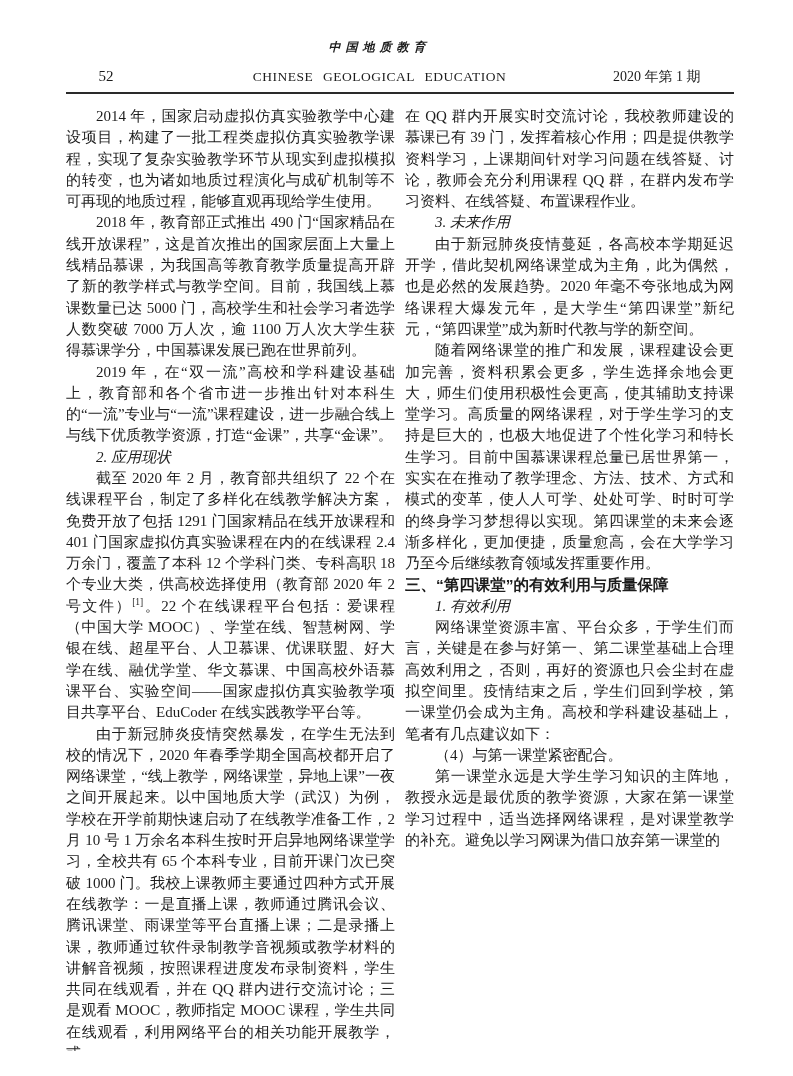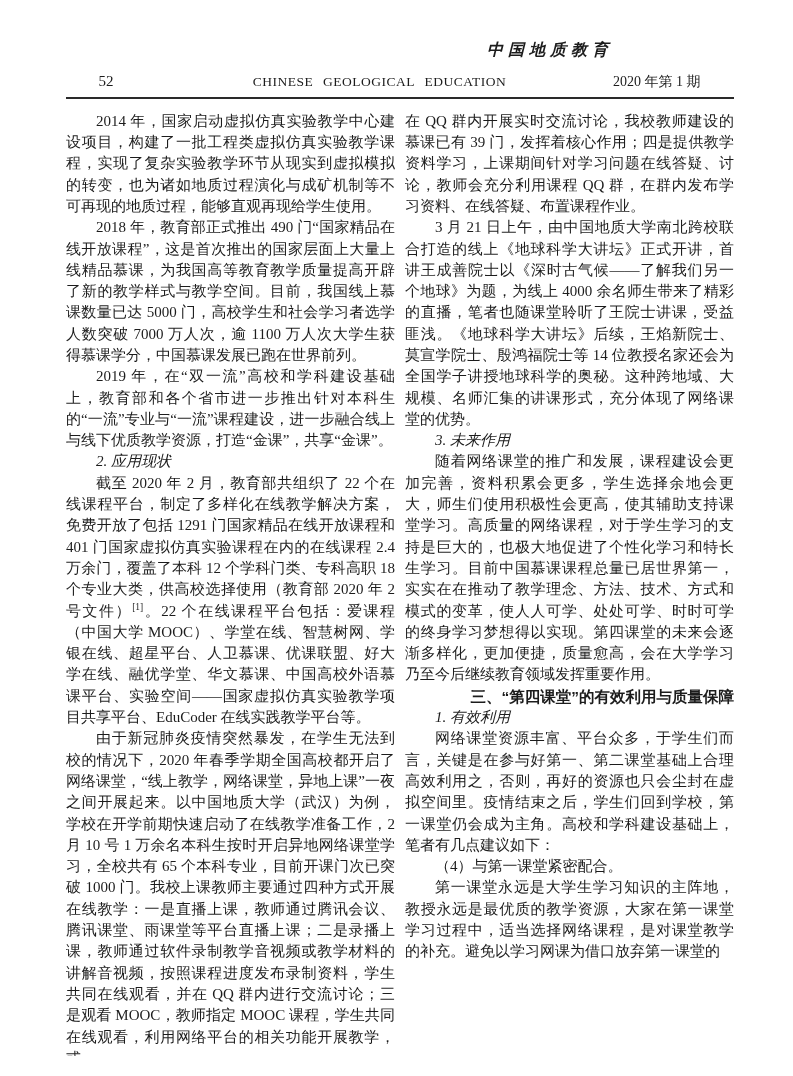--- a/index.html
+++ b/index.html
@@ -23,26 +23,25 @@
     font-size:15px;
     line-height:1;
     padding-bottom:2px;
     text-align:center;
   }
   .center-titles{
     flex:1;
     text-align:center;
   }
   .title-cn{
-    font-size:16px;
+    font-size:12px;
     font-weight:bold;
     font-style:italic;
     letter-spacing:5px;
     line-height:1.2;
-    text-align:right;
   }
   .title-en{
     font-size:13.5px;
     word-spacing:6px;
     letter-spacing:0.5px;
     line-height:1.3;
     margin-top:14px;
   }
   .issue{
     width:120px;
@@ -79,21 +78,21 @@
   }
   .para.body-cont{ text-indent:0; }
   .para.subheading{
     font-style:italic;
     font-weight:500;
   }
   .para.heading{
     font-family:"Liberation Sans","DejaVu Sans",sans-serif;
     font-weight:bold;
     text-indent:0;
-    text-align:right;
+    text-align:left;
     font-size:15.5px;
   }
   .para sup{
     font-size:9.5px;
     line-height:0;
     vertical-align:super;
   }
 </style>
 </head>
 <body>
@@ -115,22 +114,22 @@
     <div class="col" id="col-left">
         <p class="para body"><span>2014 年，国家启动虚拟仿真实验教学中心建设项目，构建了一批工程类虚拟仿真实验教学课程，实现了复杂实验教学环节从现实到虚拟模拟的转变，也为诸如地质过程演化与成矿机制等不可再现的地质过程，能够直观再现给学生使用。</span></p>
         <p class="para body"><span>2018 年，教育部正式推出 490 门“国家精品在线开放课程”，这是首次推出的国家层面上大量上线精品慕课，为我国高等教育教学质量提高开辟了新的教学样式与教学空间。目前，我国线上慕课数量已达 5000 门，高校学生和社会学习者选学人数突破 7000 万人次，逾 1100 万人次大学生获得慕课学分，中国慕课发展已跑在世界前列。</span></p>
         <p class="para body"><span>2019 年，在“双一流”高校和学科建设基础上，教育部和各个省市进一步推出针对本科生的“一流”专业与“一流”课程建设，进一步融合线上与线下优质教学资源，打造“金课”，共享“金课”。</span></p>
         <p class="para subheading"><span>2. 应用现状</span></p>
         <p class="para body"><span>截至 2020 年 2 月，教育部共组织了 22 个在线课程平台，制定了多样化在线教学解决方案，免费开放了包括 1291 门国家精品在线开放课程和 401 门国家虚拟仿真实验课程在内的在线课程 2.4 万余门，覆盖了本科 12 个学科门类、专科高职 18 个专业大类，供高校选择使用（教育部 2020 年 2 号文件）</span><sup>[1]</sup><span>。22 个在线课程平台包括：爱课程（中国大学 MOOC）、学堂在线、智慧树网、学银在线、超星平台、人卫慕课、优课联盟、好大学在线、融优学堂、华文慕课、中国高校外语慕课平台、实验空间——国家虚拟仿真实验教学项目共享平台、EduCoder 在线实践教学平台等。</span></p>
         <p class="para body"><span>由于新冠肺炎疫情突然暴发，在学生无法到校的情况下，2020 年春季学期全国高校都开启了网络课堂，“线上教学，网络课堂，异地上课”一夜之间开展起来。以中国地质大学（武汉）为例，学校在开学前期快速启动了在线教学准备工作，2 月 10 号 1 万余名本科生按时开启异地网络课堂学习，全校共有 65 个本科专业，目前开课门次已突破 1000 门。我校上课教师主要通过四种方式开展在线教学：一是直播上课，教师通过腾讯会议、腾讯课堂、雨课堂等平台直播上课；二是录播上课，教师通过软件录制教学音视频或教学材料的讲解音视频，按照课程进度发布录制资料，学生共同在线观看，并在 QQ 群内进行交流讨论；三是观看 MOOC，教师指定 MOOC 课程，学生共同在线观看，利用网络平台的相关功能开展教学，或</span></p>
       </div>
     <div class="col" id="col-right">
         <p class="para body-cont"><span>在 QQ 群内开展实时交流讨论，我校教师建设的慕课已有 39 门，发挥着核心作用；四是提供教学资料学习，上课期间针对学习问题在线答疑、讨论，教师会充分利用课程 QQ 群，在群内发布学习资料、在线答疑、布置课程作业。</span></p>
-        <p class="para body"><span>3 月 21 日上午，由中国地质大学南北跨校联合打造的线上《地球科学大讲坛》正式开讲，首讲王成善院士以《深时古气候——了解我们另一个地球》为题，为线上 4000 余名师生带来了精彩的直播，笔者也随课堂聆听了王院士讲课，受益匪浅。《地球科学大讲坛》后续，王焰新院士、莫宣学院士、殷鸿福院士等 14 位教授名家还会为全国学子讲授地球科学的奥秘。这种跨地域、大规模、名师汇集的讲课形式，充分体现了网络课堂的优势。</span></p>
         <p class="para subheading"><span>3. 未来作用</span></p>
+        <p class="para body"><span>由于新冠肺炎疫情蔓延，各高校本学期延迟开学，借此契机网络课堂成为主角，此为偶然，也是必然的发展趋势。2020 年毫不夸张地成为网络课程大爆发元年，是大学生“第四课堂”新纪元，“第四课堂”成为新时代教与学的新空间。</span></p>
         <p class="para body"><span>随着网络课堂的推广和发展，课程建设会更加完善，资料积累会更多，学生选择余地会更大，师生们使用积极性会更高，使其辅助支持课堂学习。高质量的网络课程，对于学生学习的支持是巨大的，也极大地促进了个性化学习和特长生学习。目前中国慕课课程总量已居世界第一，实实在在推动了教学理念、方法、技术、方式和模式的变革，使人人可学、处处可学、时时可学的终身学习梦想得以实现。第四课堂的未来会逐渐多样化，更加便捷，质量愈高，会在大学学习乃至今后继续教育领域发挥重要作用。</span></p>
         <p class="para heading"><span>三、“第四课堂”的有效利用与质量保障</span></p>
         <p class="para subheading"><span>1. 有效利用</span></p>
         <p class="para body"><span>网络课堂资源丰富、平台众多，于学生们而言，关键是在参与好第一、第二课堂基础上合理高效利用之，否则，再好的资源也只会尘封在虚拟空间里。疫情结束之后，学生们回到学校，第一课堂仍会成为主角。高校和学科建设基础上，笔者有几点建议如下：</span></p>
         <p class="para body"><span>（4）与第一课堂紧密配合。</span></p>
         <p class="para body"><span>第一课堂永远是大学生学习知识的主阵地，教授永远是最优质的教学资源，大家在第一课堂学习过程中，适当选择网络课程，是对课堂教学的补充。避免以学习网课为借口放弃第一课堂的</span></p>
       </div>
   </main>
 
 </div>

